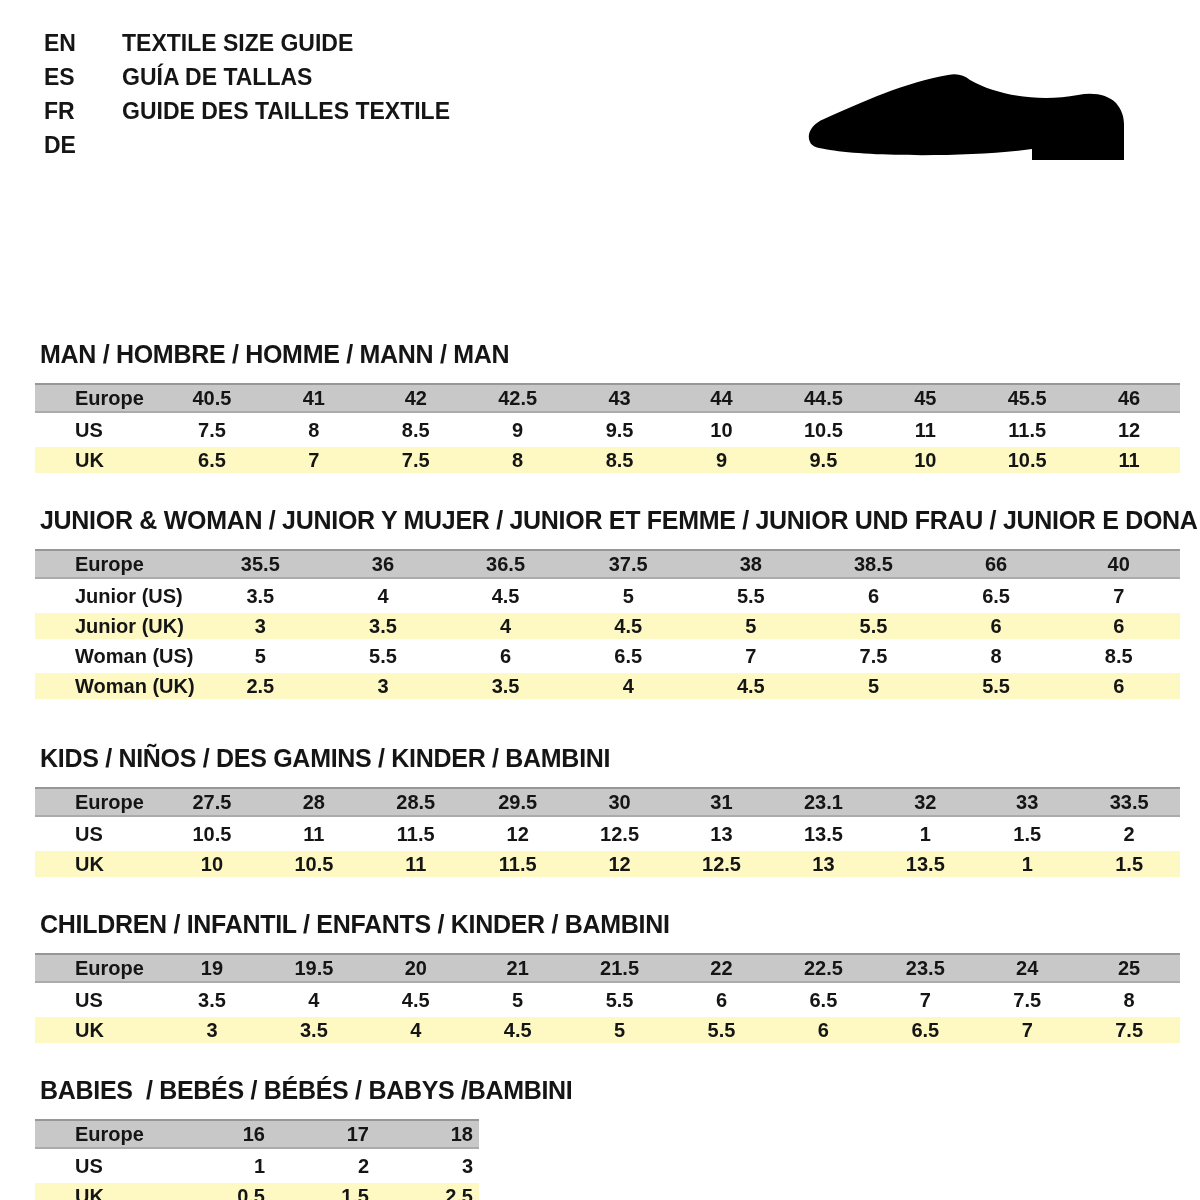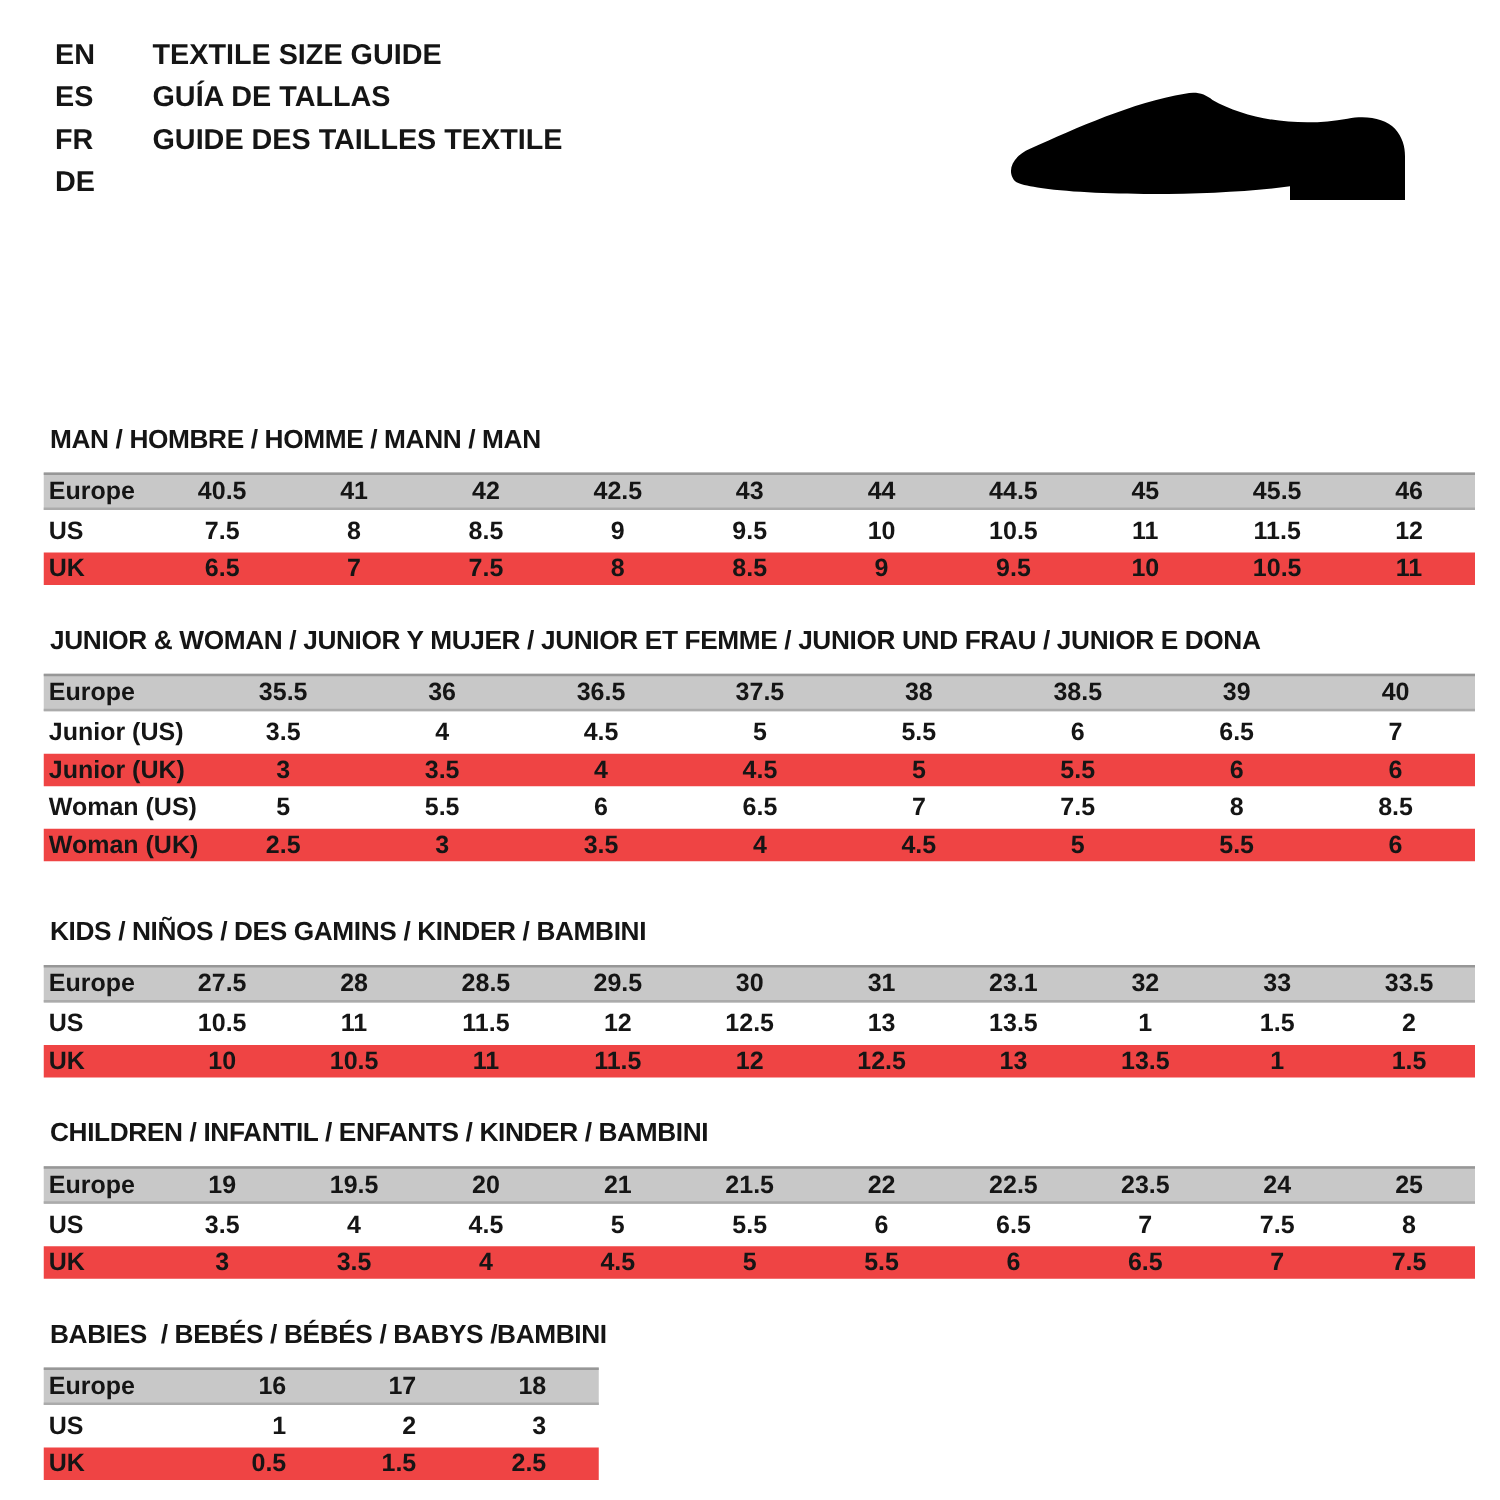--- a/index.html
+++ b/index.html
@@ -14,27 +14,27 @@
   .lang-code{flex:0 0 78px;}
   .lang-label{white-space:pre;}
   
   .shoe{position:absolute;top:70px;left:802px;width:340px;height:115px;}
   
   .category{position:absolute;top:221px;left:40px;font-size:27px;white-space:pre;}
   
   .sections{position:absolute;top:340px;left:35px;width:1145px;}
   .section{margin-bottom:33px;}
   .section.gap-lg{margin-bottom:45px;}
-  .section-title{font-size:21px;letter-spacing:-0.3px;margin:0 0 14px 5px;white-space:pre;}
+  .section-title{font-size:25px;letter-spacing:-0.3px;margin:0 0 14px 5px;white-space:pre;}
   .size-table{width:1145px;}
   .section.narrow .size-table{width:444px;}
   .t-row{display:flex;align-items:center;height:26px;margin-bottom:4px;font-size:20px;}
   .t-row.hdr{height:26px;background:#c8c8c8;border-top:2px solid #979797;border-bottom:2px solid #ababab;}
-  .t-row.shade{background:#ef4444;}
-  .t-label{flex:0 0 90px;padding-left:4px;box-sizing:border-box;white-space:nowrap;}
+  .t-row.shade{background:#fef9c3;}
+  .t-label{flex:0 0 90px;padding-left:4px;box-sizing:border-box;white-space:nowrap;margin-left:36px;}
   .section.wide-label .t-label{flex-basis:128px;}
   .t-cell{flex:1 1 0;text-align:center;}
   .section.narrow .t-cell{flex:0 0 104px;text-align:right;}
 </style>
 </head>
 <body>
 
 <div class="page">
 
   <div class="lang-block">
@@ -128,21 +128,21 @@
     <div class="section-title">JUNIOR &amp; WOMAN / JUNIOR Y MUJER / JUNIOR ET FEMME / JUNIOR UND FRAU / JUNIOR E DONA</div>
     <div class="size-table">
   <div class="t-row hdr">
     <span class="t-label">Europe</span>
   <span class="t-cell">35.5</span>
             <span class="t-cell">36</span>
             <span class="t-cell">36.5</span>
             <span class="t-cell">37.5</span>
             <span class="t-cell">38</span>
             <span class="t-cell">38.5</span>
-            <span class="t-cell">39</span>
+            <span class="t-cell">66</span>
             <span class="t-cell">40</span>
           </div>
 
   <div class="t-row">
     <span class="t-label">Junior (US)</span>
   <span class="t-cell">3.5</span>
             <span class="t-cell">4</span>
             <span class="t-cell">4.5</span>
             <span class="t-cell">5</span>
             <span class="t-cell">5.5</span>

